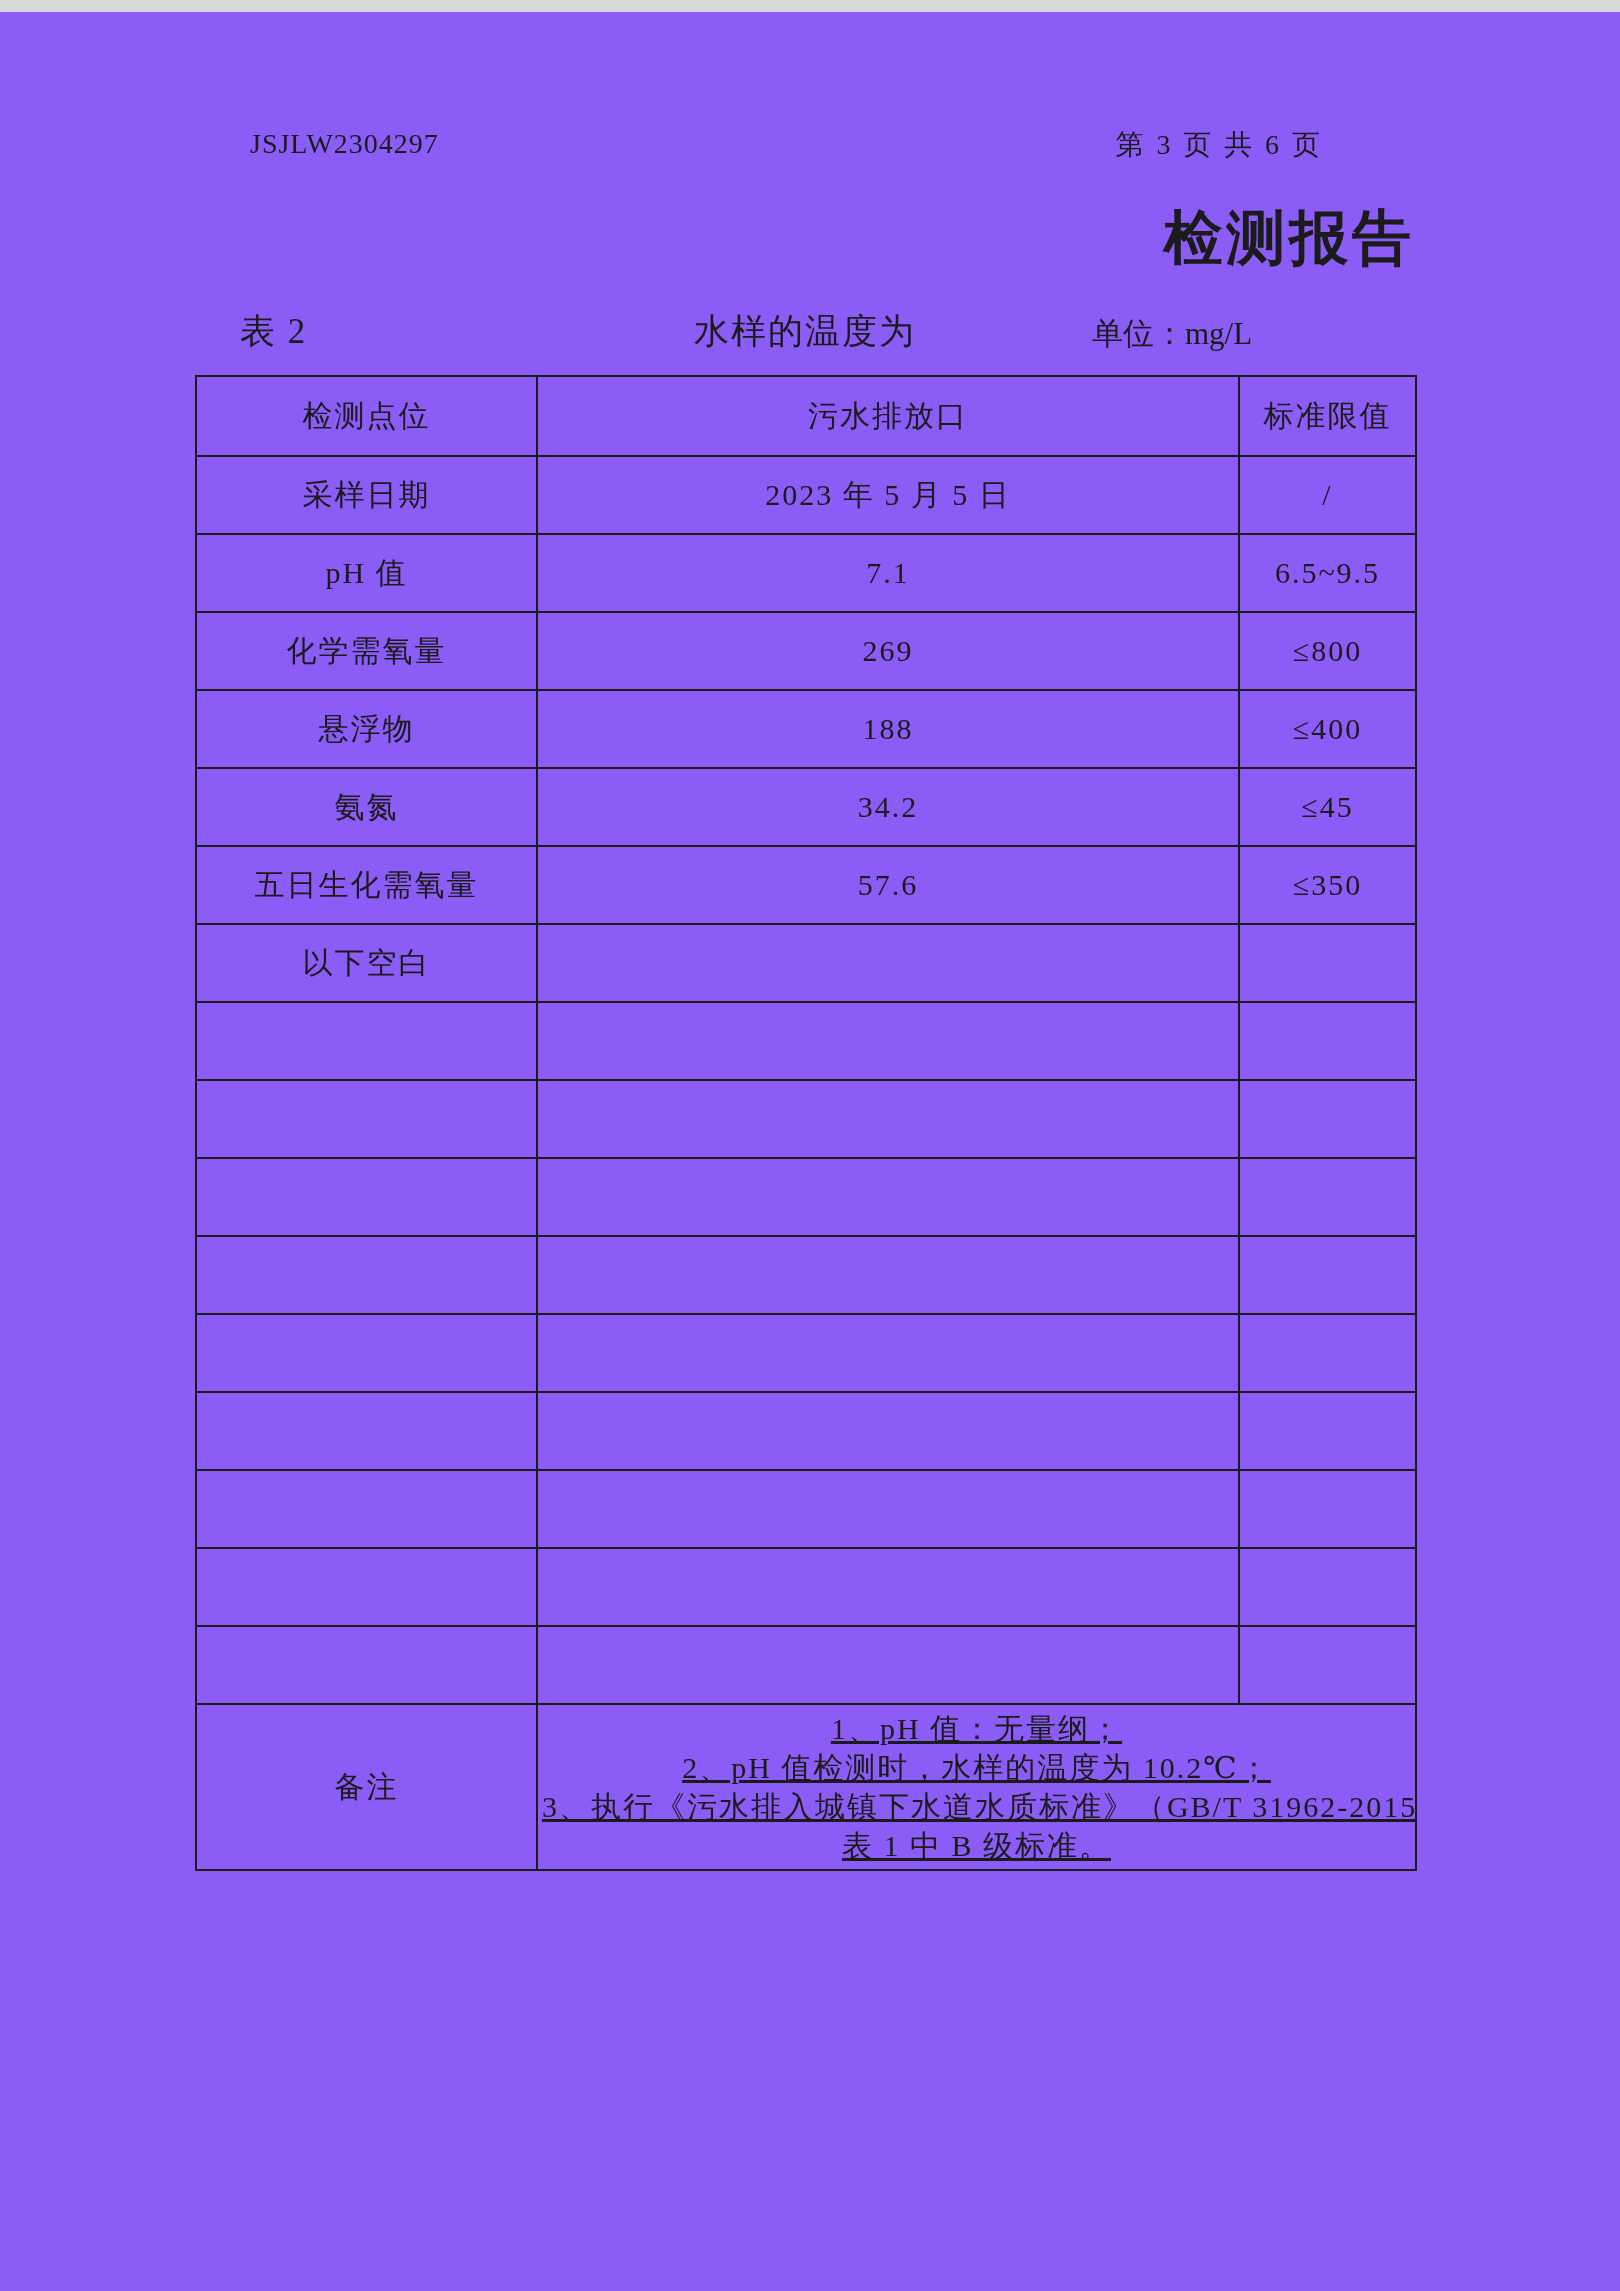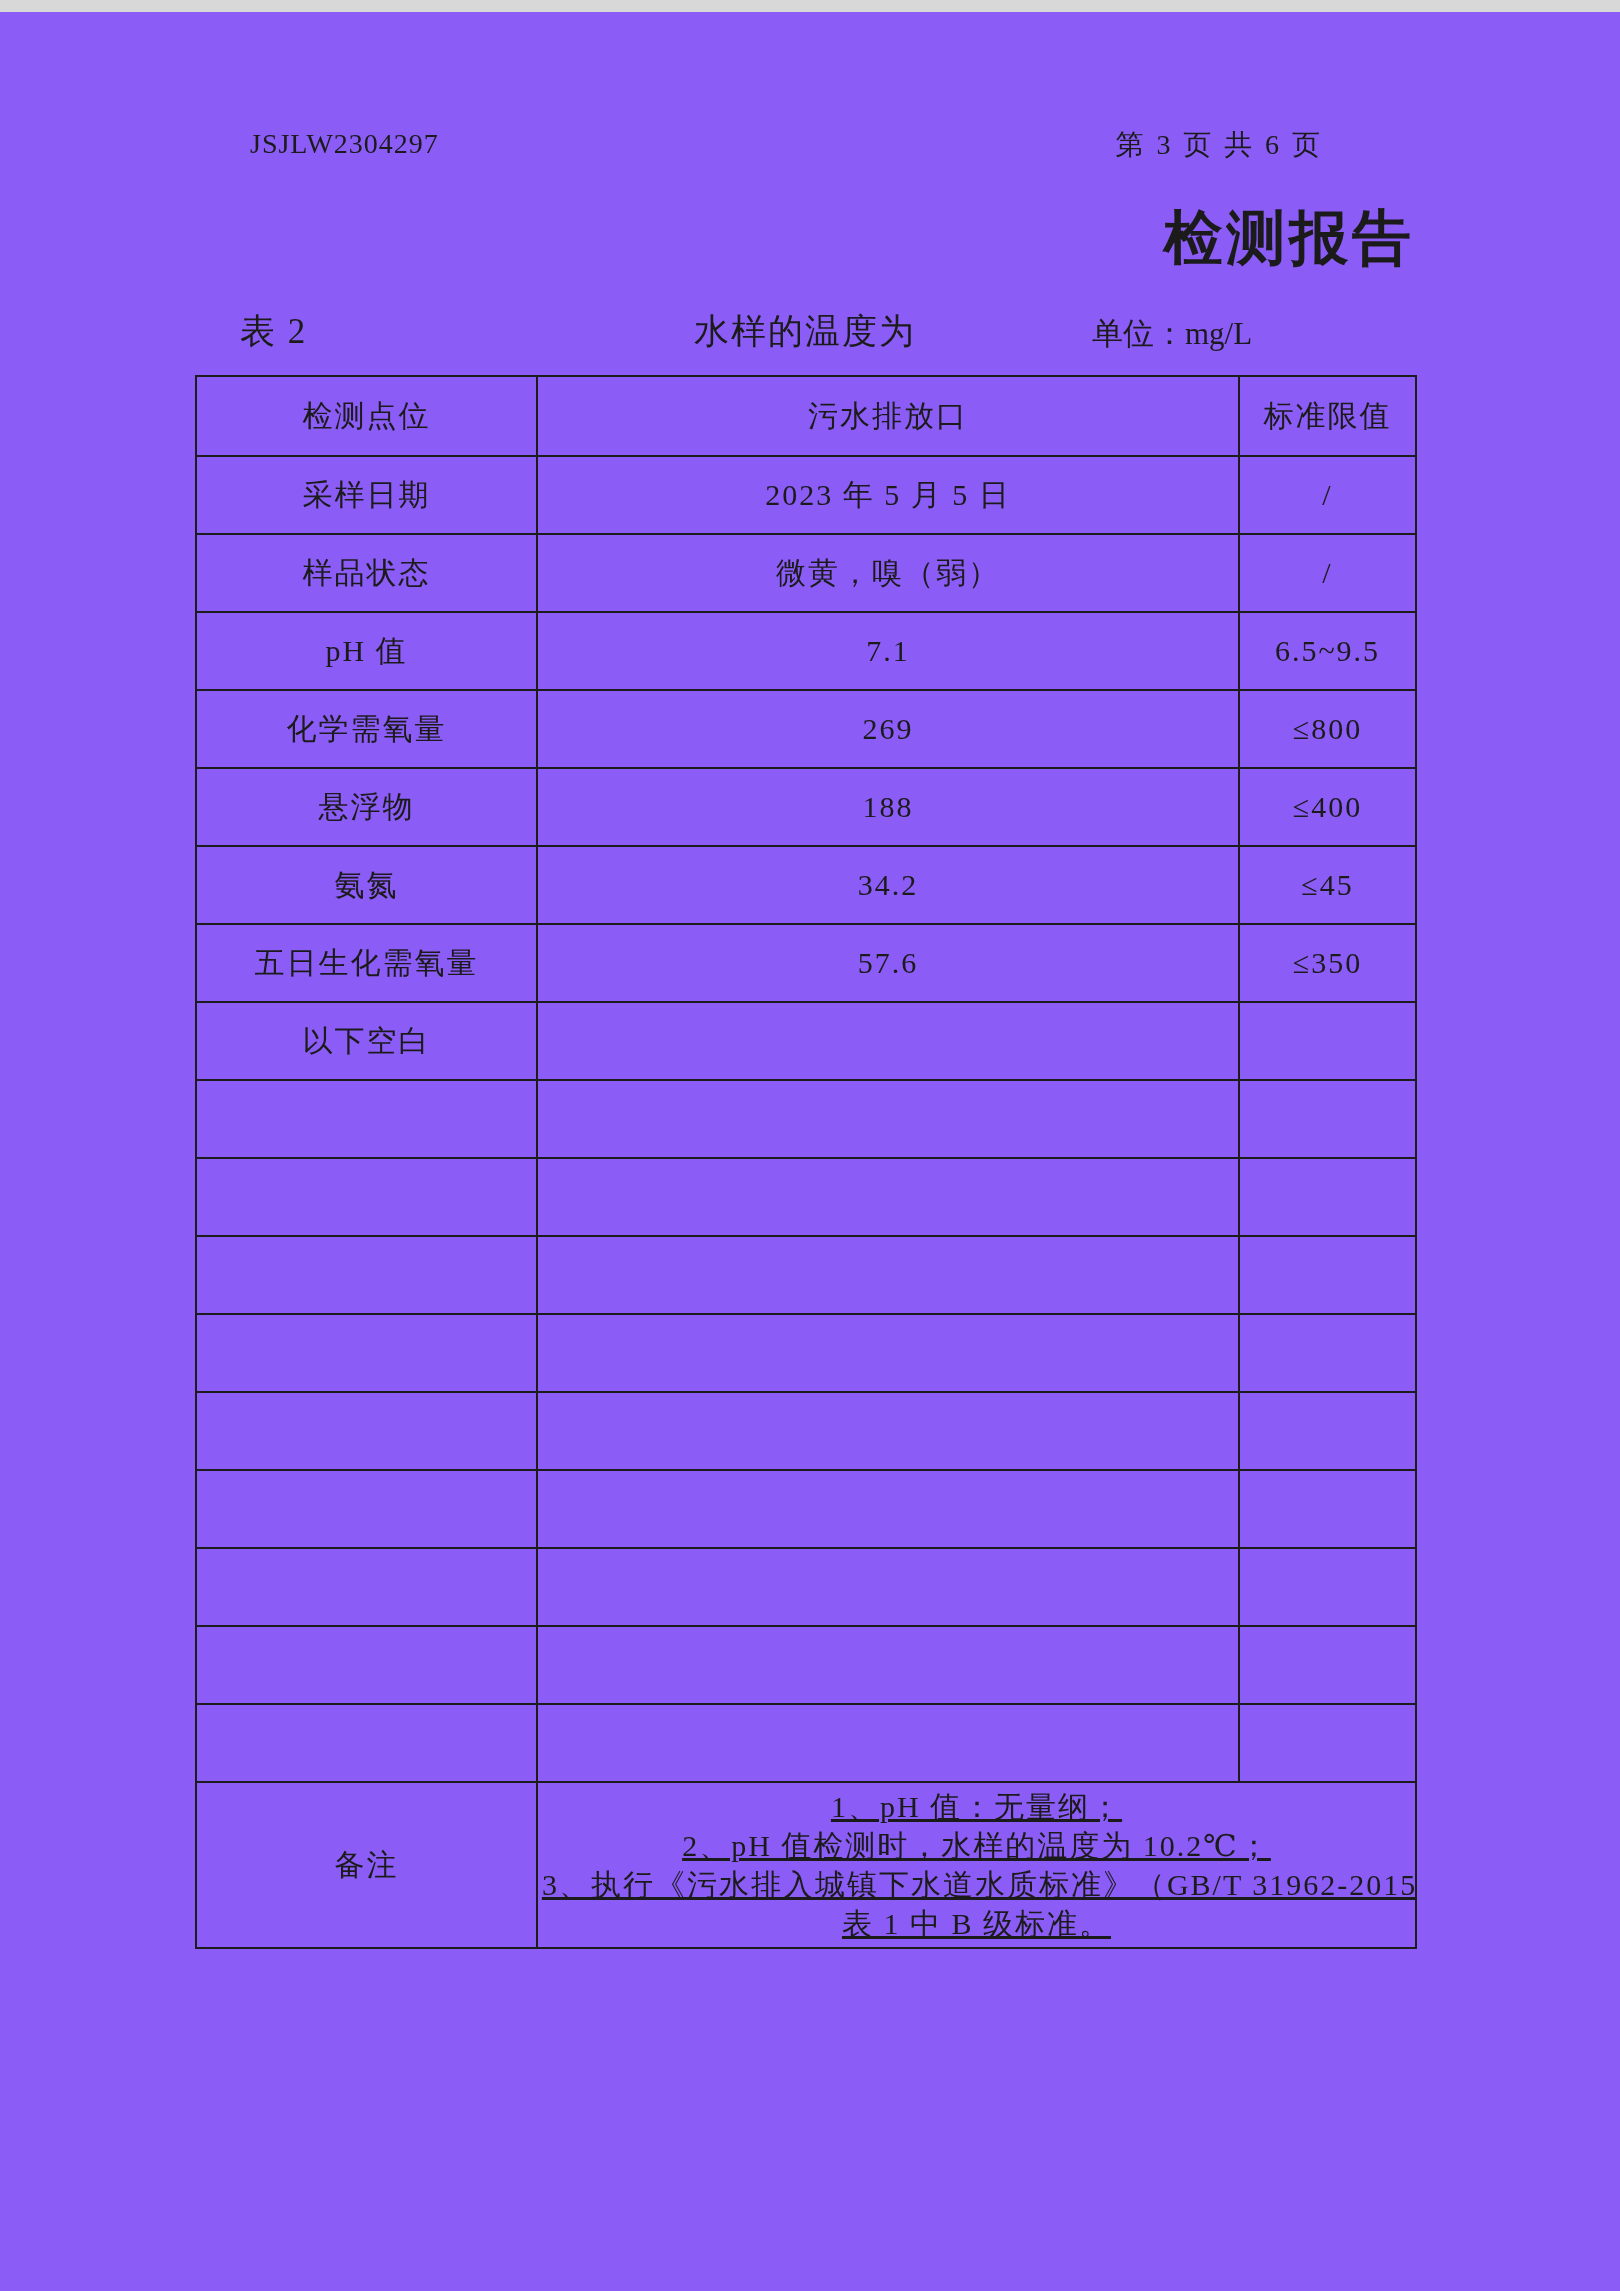--- a/index.html
+++ b/index.html
@@ -122,25 +122,20 @@
         <td>检测点位</td>
         <td>污水排放口</td>
         <td>标准限值</td>
       </tr>
       <tr class="r">
         <td>采样日期</td>
         <td>2023 年 5 月 5 日</td>
         <td>/</td>
       </tr>
       <tr class="r">
-        <td>样品状态</td>
-        <td>微黄，嗅（弱）</td>
-        <td>/</td>
-      </tr>
-      <tr class="r">
         <td>pH 值</td>
         <td>7.1</td>
         <td>6.5~9.5</td>
       </tr>
       <tr class="r">
         <td>化学需氧量</td>
         <td>269</td>
         <td>≤800</td>
       </tr>
       <tr class="r">

